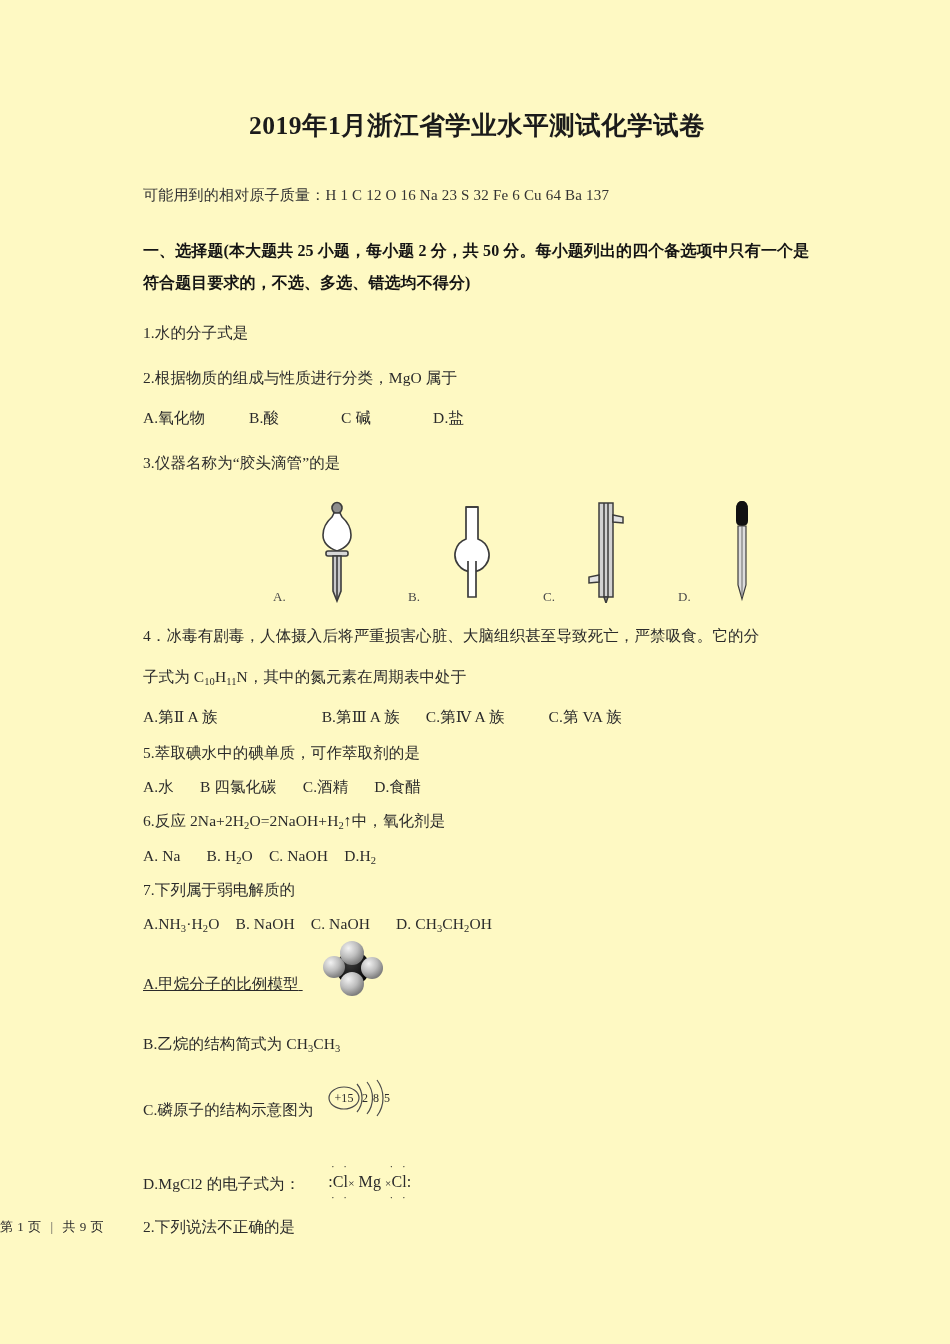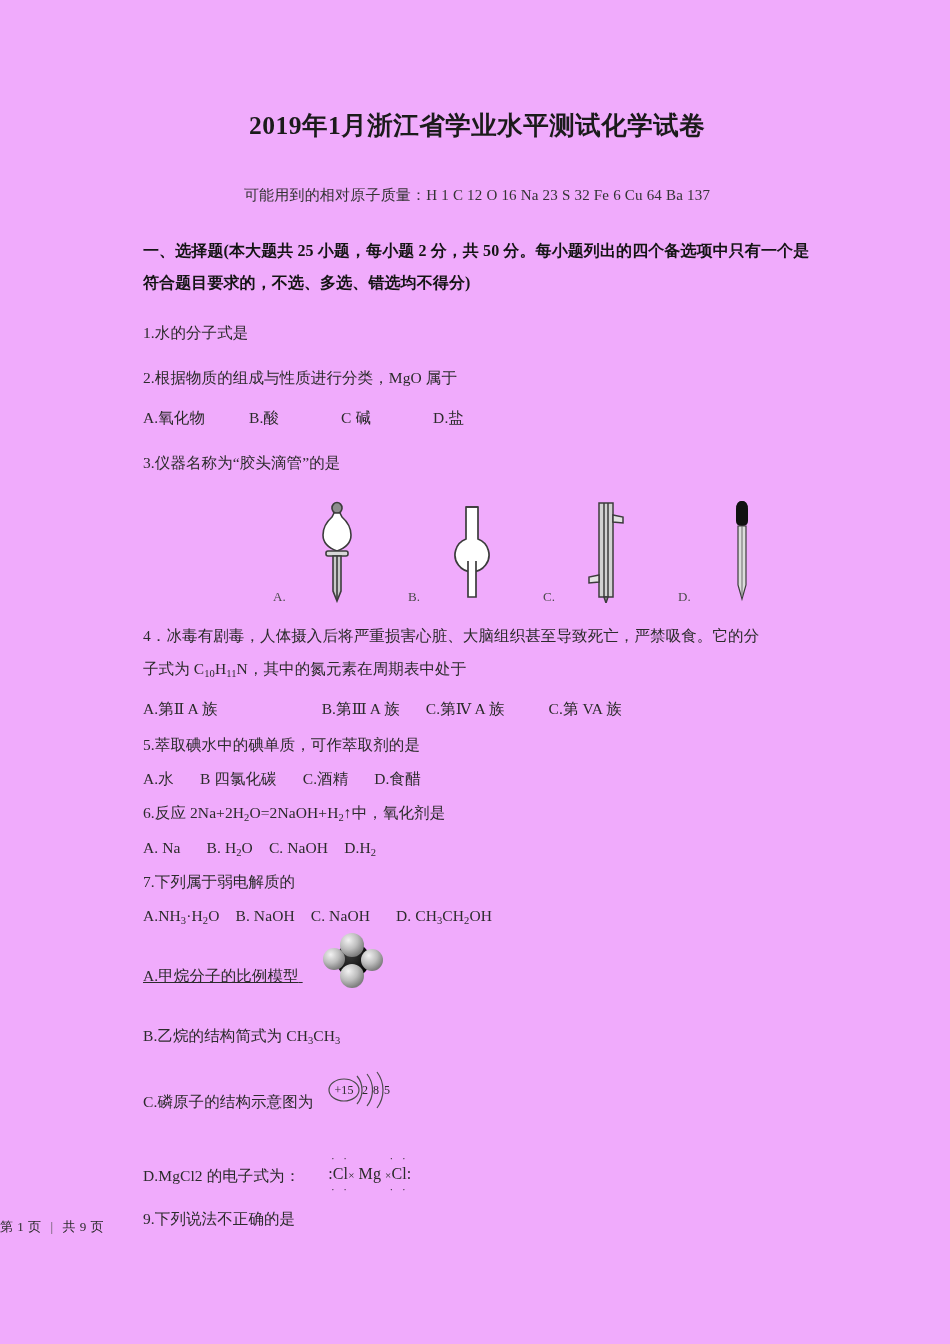--- a/index.html
+++ b/index.html
@@ -13,21 +13,21 @@
     position: relative;
     font-family: "Liberation Serif", "DejaVu Serif", serif;
     color: #231f20;
     overflow: hidden;
   }
   .page {
     position: absolute;
     left: 0; top: 0;
     width: 950px;
     height: 1344px;
-    background: #f0abfc;
+    background: #fef9c3;
   }
   .content {
     position: absolute;
     left: 143px;
     top: 100px;
     width: 668px;
   }
 
   .doc-title {
     font-size: 25.5px;
@@ -38,21 +38,20 @@
     padding-top: 8px;
     line-height: 1.4;
     color: #1b1b1b;
   }
 
   .atomic-line {
     font-size: 15px;
     margin-top: 42px;
     letter-spacing: 0.2px;
     color: #333;
-    text-align: center;
   }
 
   .section-head {
     font-size: 16px;
     font-weight: bold;
     margin-top: 30px;
     line-height: 2.05;
     letter-spacing: 0.1px;
     color: #141414;
   }
@@ -240,21 +239,21 @@
             <path d="M22 10 Q22 2 28 2 Q34 2 34 10 L34 22 Q34 27 28 27 Q22 27 22 22 Z" fill="#111111"></path>
             <ellipse cx="28" cy="6" rx="4" ry="4" fill="#111111"></ellipse>
             <path d="M24 27 L24 86 L28 100 L32 86 L32 27 Z" fill="#dcdcdc" stroke="#3c3c3c" stroke-width="1.2"></path>
             <line x1="28" y1="27" x2="28" y2="98" stroke="#6d6d6d" stroke-width="1"></line>
           </g>
         </svg>
       </div>
     </div>
 
     <div class="q" style="margin-top:18px;">4．冰毒有剧毒，人体摄入后将严重损害心脏、大脑组织甚至导致死亡，严禁吸食。它的分</div>
-    <div class="q" style="margin-top:8px;">
+    <div class="q" style="margin-top:16px;">
       <span>子式为 C</span><sub>10</sub><span>H</span><sub>11</sub><span>N，其中的氮元素在周期表中处于</span>
     </div>
     <div class="q q-opts">
       <span>A.第Ⅱ A 族</span><span class="opt-sp-lg" style="width:104px;"></span><span>B.第Ⅲ A 族</span><span class="opt-sp-sm"></span><span>C.第Ⅳ A 族</span><span class="opt-sp-md"></span><span>C.第 VA 族</span>
     </div>
 
     <div class="q tight2">5.萃取碘水中的碘单质，可作萃取剂的是</div>
     <div class="q tight">
       <span>A.水</span><span class="opt-sp-sm"></span><span>B 四氯化碳</span><span class="opt-sp-sm"></span><span>C.酒精</span><span class="opt-sp-sm"></span><span>D.食醋</span>
     </div>
@@ -321,20 +320,20 @@
 
     <div class="q" style="margin-top:12px;">
       <span>D.MgCl2 的电子式为：</span>
       <span class="mgcl-wrap">
         <span class="mgcl-inner">
           <span>:</span><span class="ed"><span class="dot-pair-top">· ·</span><span>Cl</span><span class="dot-pair-bot">· ·</span></span><span style="font-size:11px;">×</span> <span>Mg</span> <span style="font-size:11px;">×</span><span class="ed"><span class="dot-pair-top">· ·</span><span>Cl</span><span class="dot-pair-bot">· ·</span></span><span>:</span>
         </span>
       </span>
     </div>
 
-    <div class="q" style="margin-top:6px;">9.下列说法不正确的是</div>
+    <div class="q" style="margin-top:6px;">2.下列说法不正确的是</div>
 
   </div>
 
   <div class="footer">
     <span>第 1 页</span><span class="bar">|</span><span>共 9 页</span>
   </div>
 </div>
 
 </body></html>

